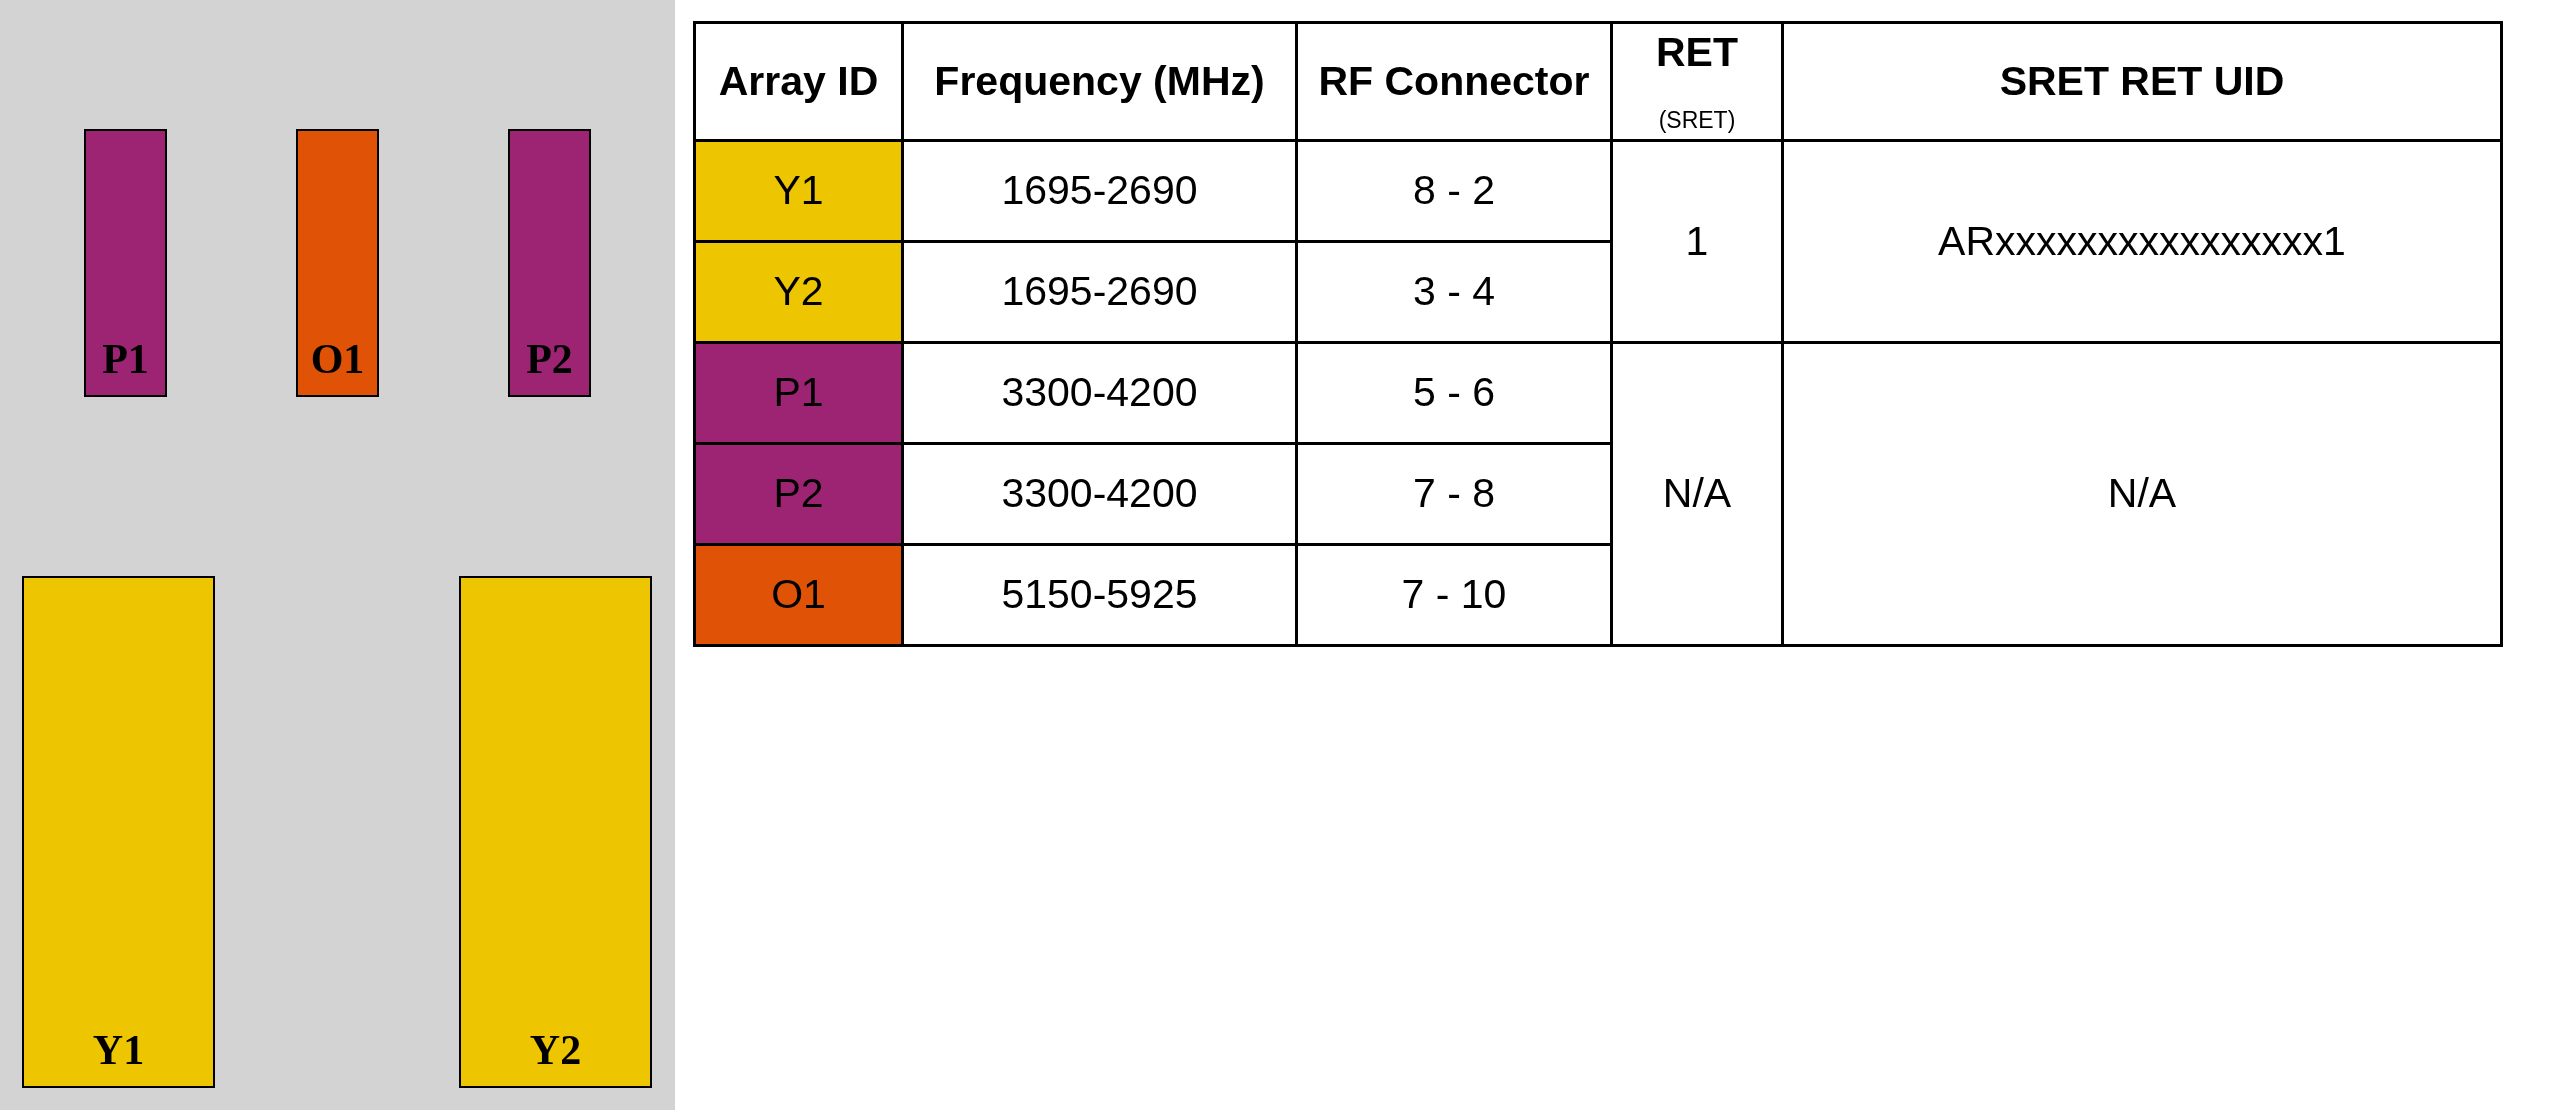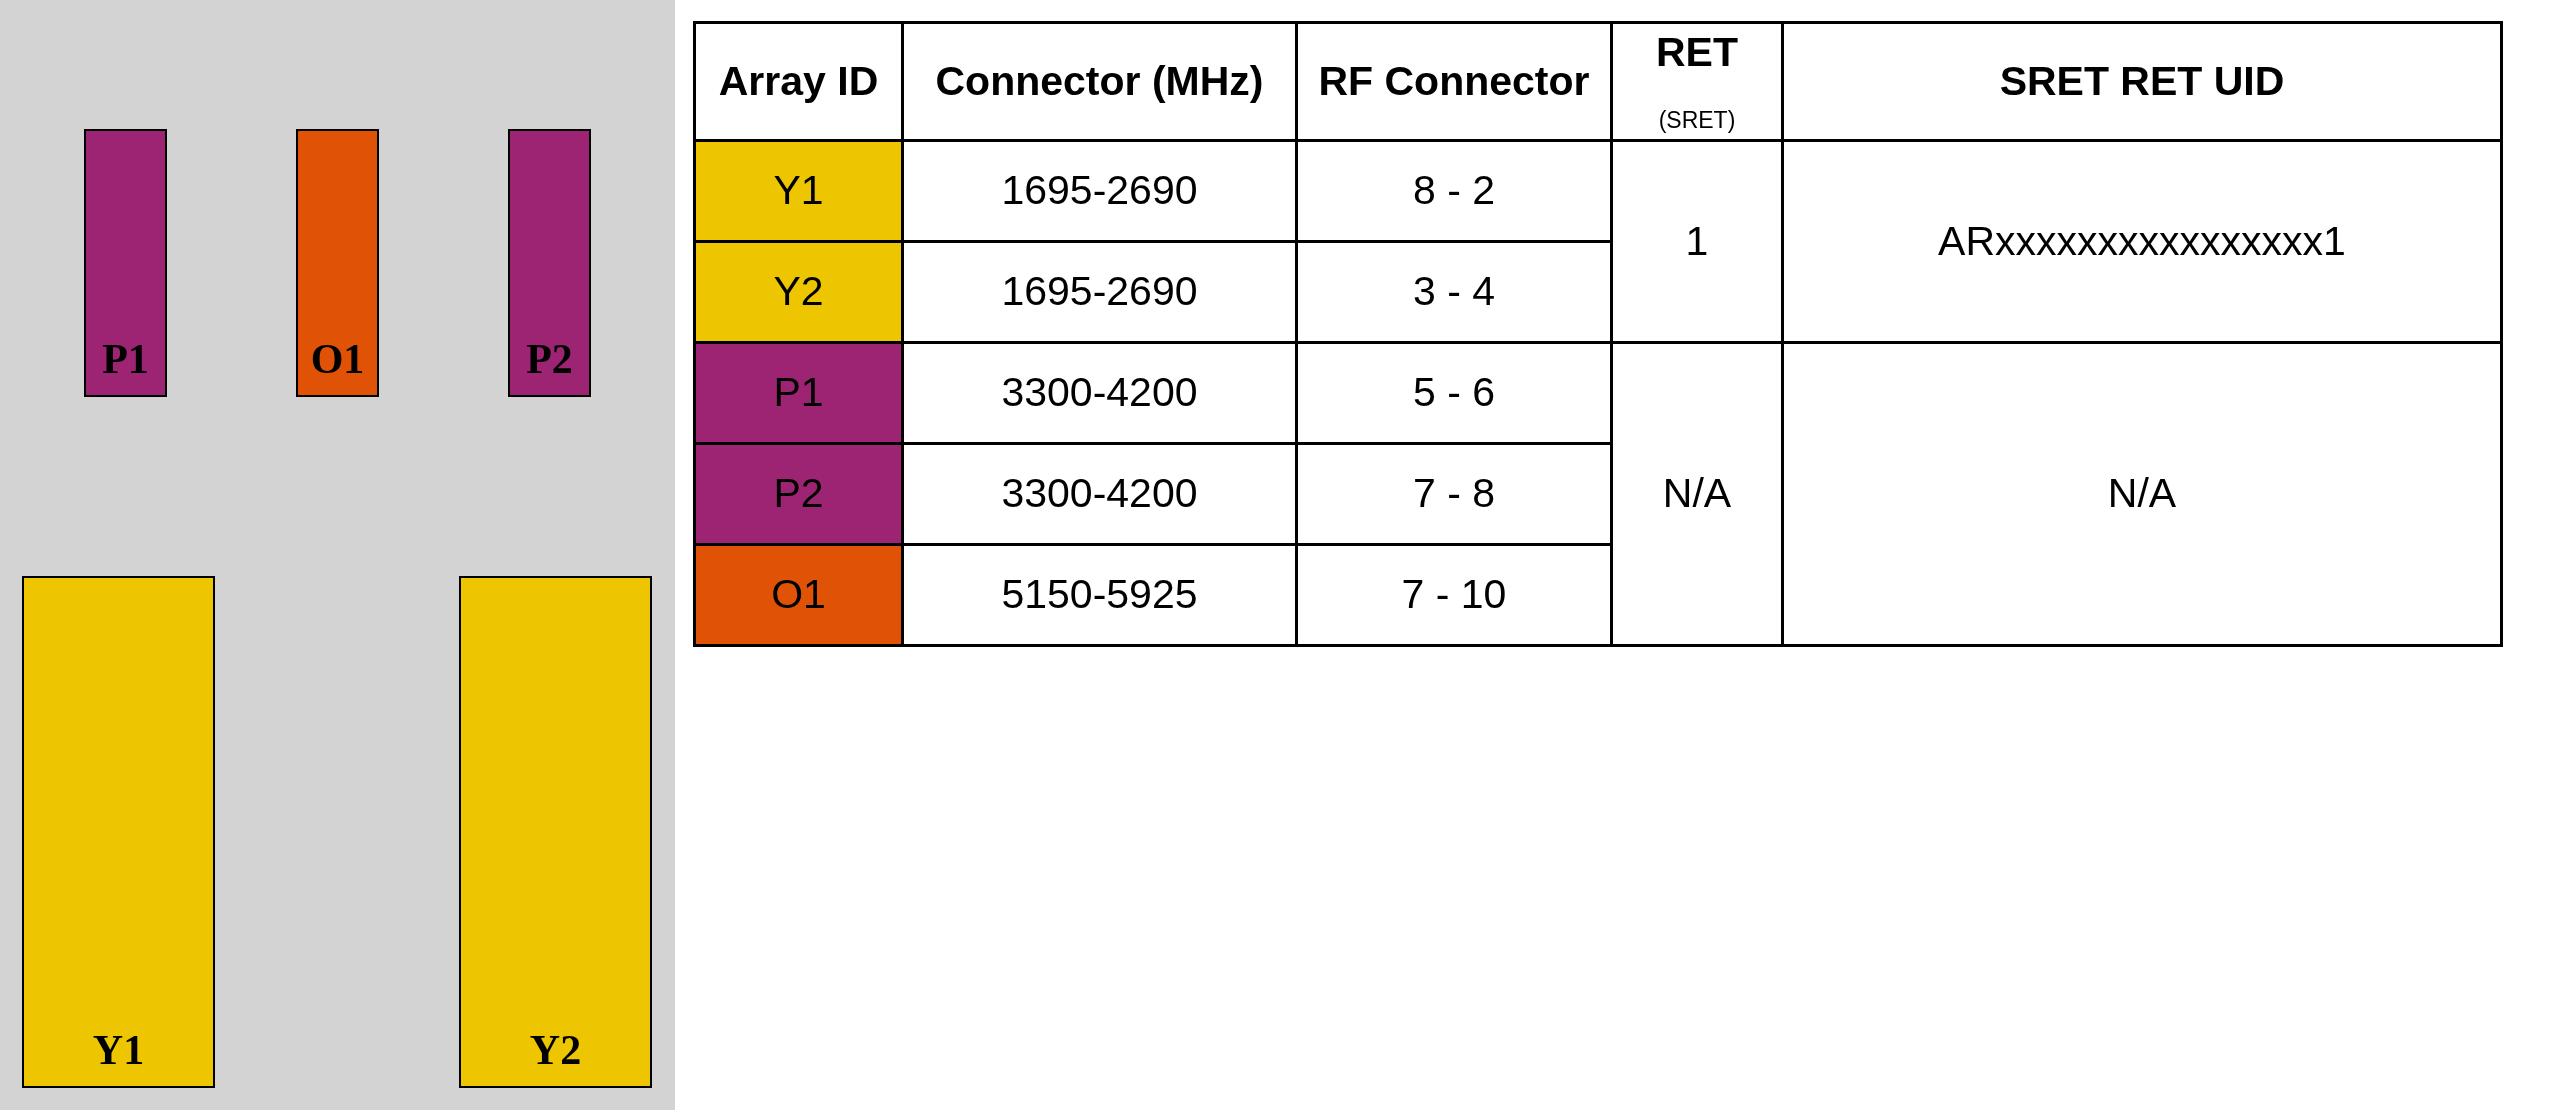--- a/index.html
+++ b/index.html
@@ -107,21 +107,21 @@
     <colgroup>
         <col class="c1">
         <col class="c2">
         <col class="c3">
         <col class="c4">
         <col class="c5">
       </colgroup>
     <thead>
       <tr>
         <th>Array ID</th>
-        <th>Connector (MHz)</th>
+        <th>Frequency (MHz)</th>
         <th>RF Connector</th>
         <th>
           <div>RET</div>
           <div class="ret-sub">(SRET)</div>
         </th>
         <th>SRET RET UID</th>
       </tr>
     </thead>
     <tbody>
       <tr>

